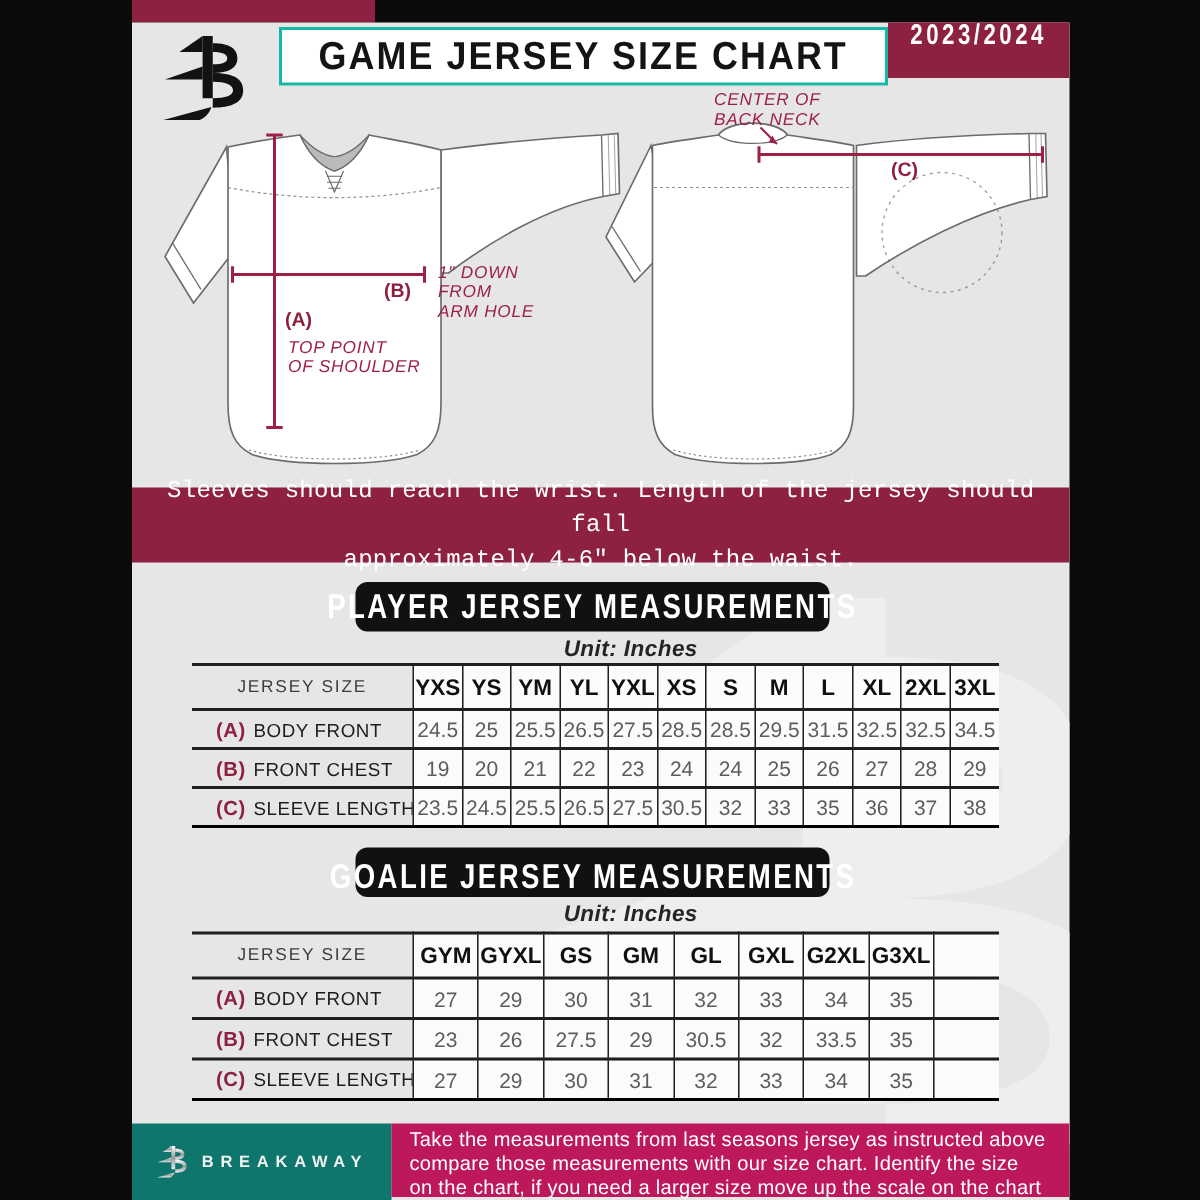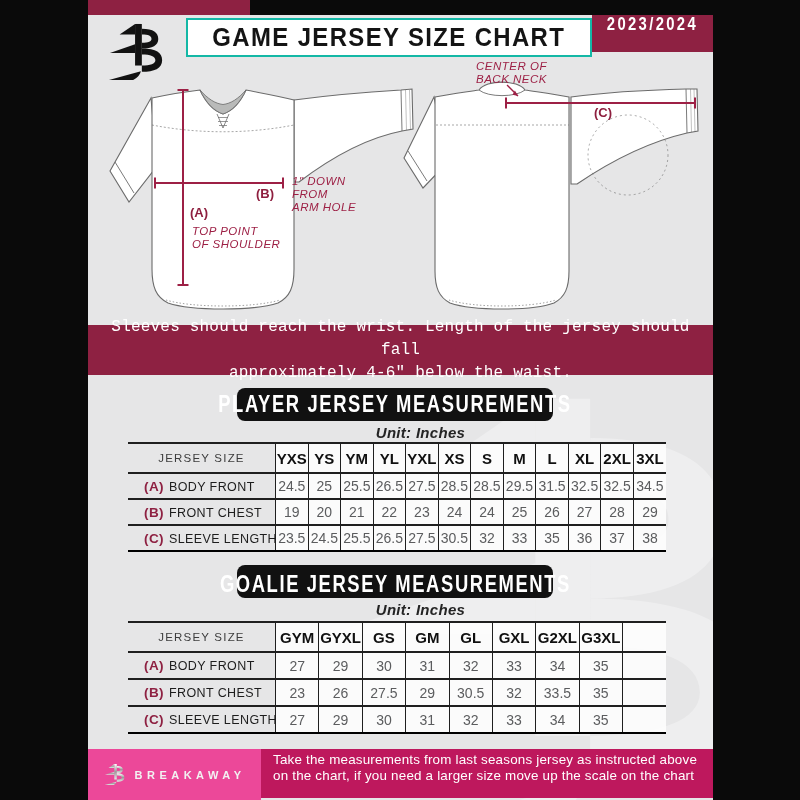--- a/index.html
+++ b/index.html
@@ -44,21 +44,21 @@
   .meas-table th:first-child,.meas-table td:first-child{border-left:none;background:transparent;width:147px;}
   .meas-table thead th{font-size:15px;font-weight:bold;color:#101010;}
   .meas-table th.size-head{font-size:11.5px;font-weight:normal;letter-spacing:1.2px;color:#3c3c3c;}
   .meas-table td.val{font-size:14px;color:#5b5c5e;}
   .meas-table td.row-label{text-align:left;padding-left:16px;font-size:12.5px;color:#1d1d1d;letter-spacing:.4px;white-space:nowrap;}
   .meas-table td.row-label .key{color:#8e2142;font-weight:bold;font-size:13.5px;margin-right:5px;}
   .tbl-player{top:427px;} .tbl-player thead tr{height:30px;} .tbl-player tbody tr{height:26px;}
   .tbl-goalie{top:606px;} .tbl-goalie thead tr{height:30px;} .tbl-goalie tbody tr{height:27px;}
 
   
-  .footer-black{position:absolute;left:0;top:734px;width:173px;height:51px;background:#ec4899;z-index:1;
+  .footer-black{position:absolute;left:0;top:734px;width:173px;height:51px;background:#0f766e;z-index:1;
                 display:flex;align-items:center;justify-content:center;gap:9px;}
   .footer-black .brand-text{color:#f2f2f2;font-size:11px;font-weight:bold;letter-spacing:4.5px;}
   .footer-maroon{position:absolute;left:173px;top:734px;width:452px;height:49px;background:#be185d;z-index:1;
                  box-sizing:border-box;padding:3px 10px 0 12px;}
   .footer-maroon div{color:#fff;font-size:13.4px;line-height:16.2px;letter-spacing:.2px;}
 
   svg text{font-family:"Liberation Sans", sans-serif;}
   .ann-cap{font-size:11.5px;font-style:italic;letter-spacing:.5px;fill:#9d2045;}
   .ann-key{font-size:13px;font-weight:bold;fill:#8e1f3f;}
 </style>
@@ -298,17 +298,18 @@
     </table>
 
     <div class="footer-black">
       <svg width="22" height="23" viewBox="0 0 60 64">
         <use href="#blogo" fill="url(#silverGrad)"></use>
       </svg>
       <span class="brand-text">BREAKAWAY</span>
     </div>
     <div class="footer-maroon">
       <div>Take the measurements from last seasons jersey as instructed above</div>
+      <div>compare those measurements  with our size chart. Identify the size</div>
       <div>on the chart, if you need a larger size move up the scale on the chart</div>
     </div>
 
   </div>
 </div>
 
 </body></html>

